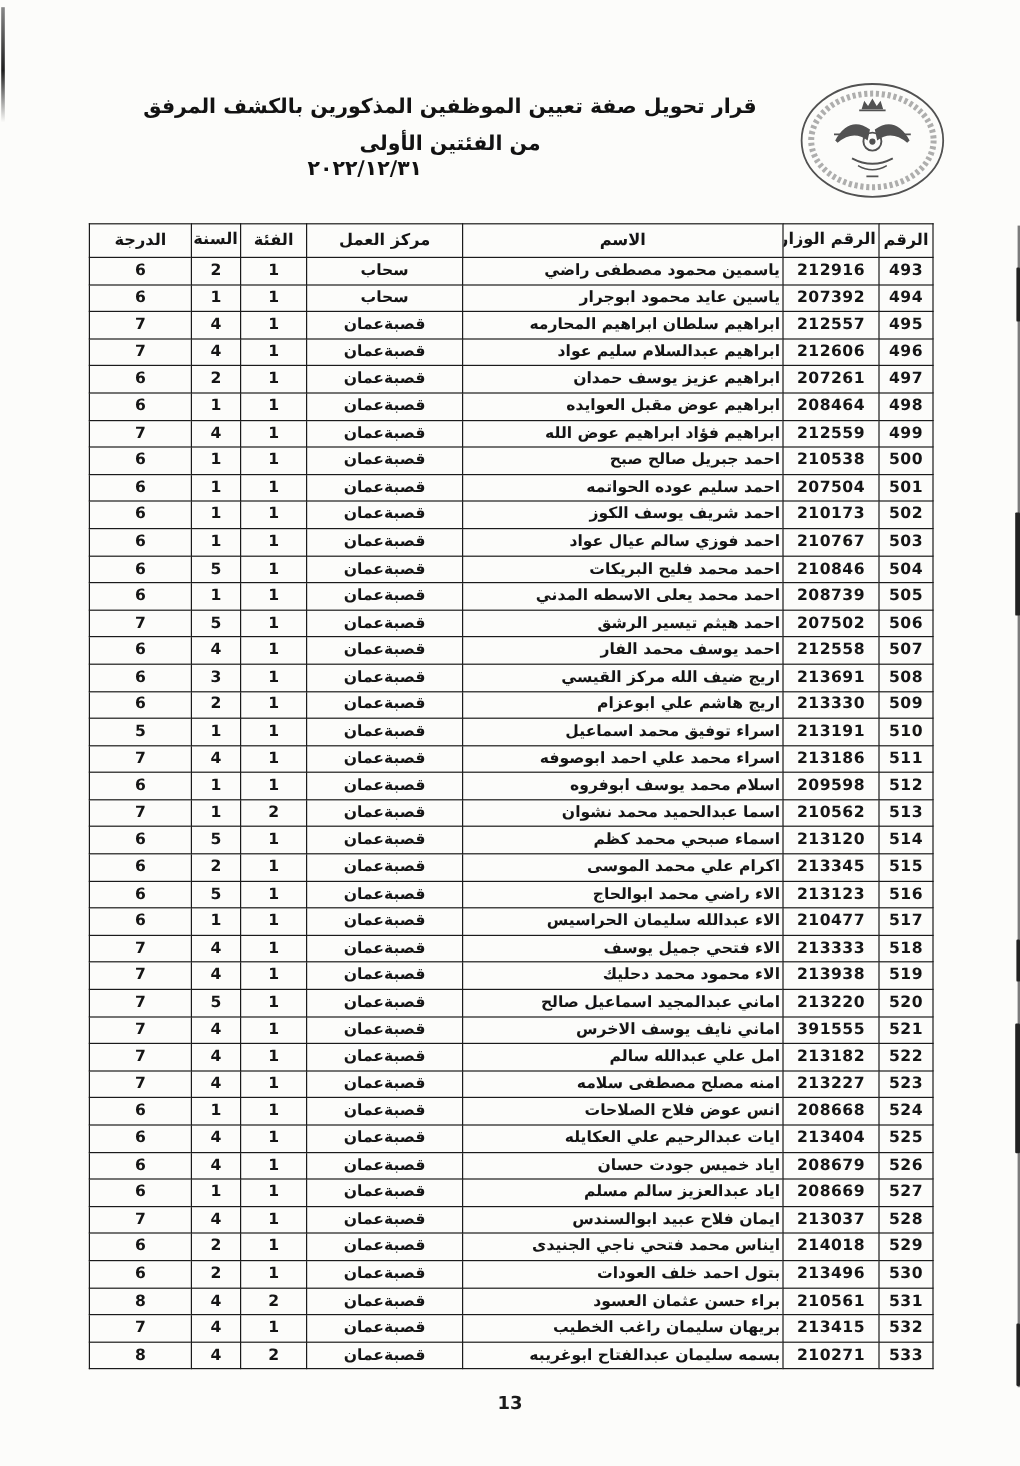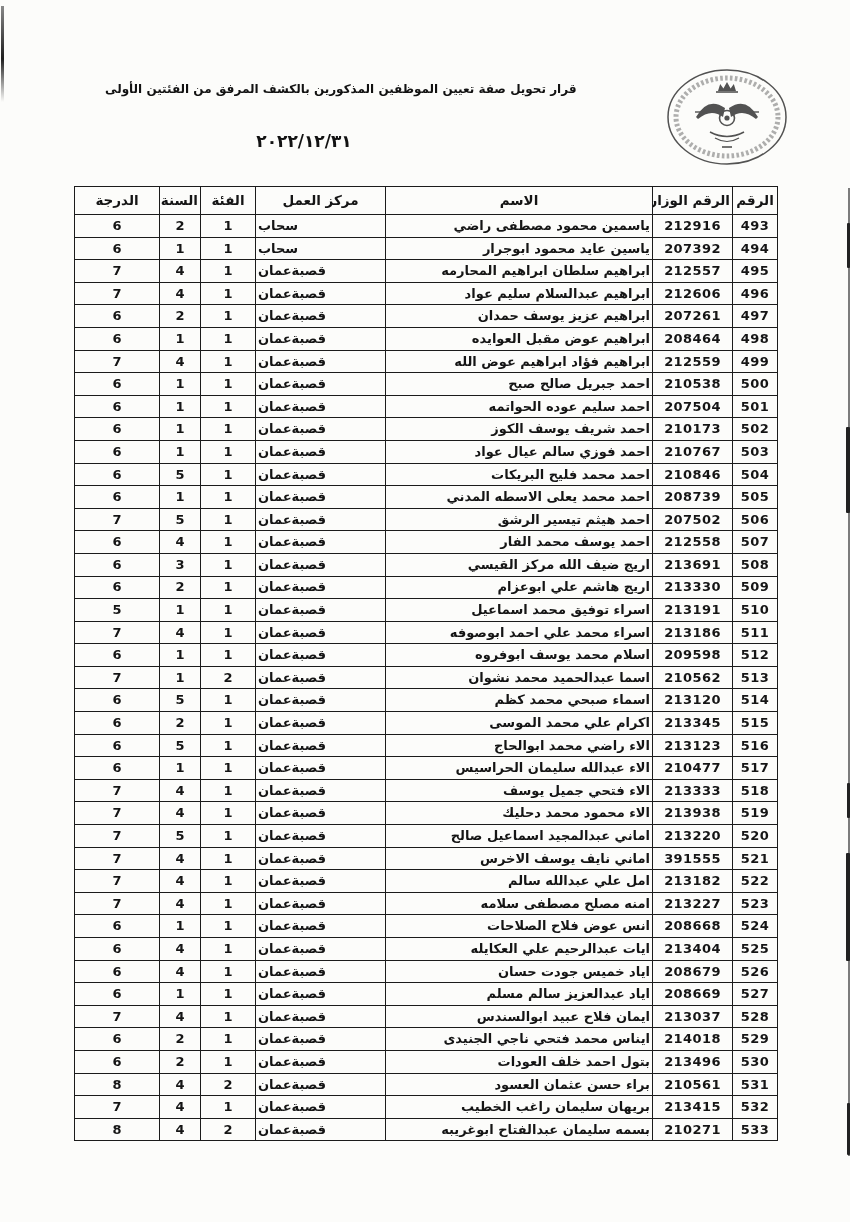--- a/index.html
+++ b/index.html
@@ -13,22 +13,22 @@
     margin:0 auto;
     background:#fcfcfa;
     overflow:hidden;
     color:#151515;
   }
 
   
   .title-block{
     position:absolute;
     top:74px;right:205px;width:540px;
-    direction:rtl;text-align:left;
-    font-weight:bold;font-size:12px;line-height:31px;
+    direction:rtl;text-align:center;
+    font-weight:bold;font-size:17px;line-height:31px;
     color:#121212;
     letter-spacing:.2px;
   }
   .title-date{
     position:absolute;
     top:130px;left:254px;width:100px;
     direction:ltr;text-align:center;
     font-weight:bold;font-size:17px;line-height:22px;
     color:#121212;
   }
@@ -52,21 +52,21 @@
     overflow:hidden;white-space:nowrap;
     font-size:13px;
     line-height:1.05;
   }
   table.roster thead tr{height:28px;}
   table.roster tbody tr{height:22.6px;}
   table.roster th{font-weight:bold;font-size:13.5px;text-align:center;margin-top:36px;}
   
   td.c0,td.c1{font-weight:bold;font-size:13.5px;text-align:center;letter-spacing:.4px;}
   td.c2{font-weight:bold;text-align:right;padding-right:4px;}
-  td.c3{font-weight:bold;text-align:left;padding-right:1px;}
+  td.c3{font-weight:bold;text-align:center;padding-right:1px;}
   td.c4,td.c5,td.c6{font-weight:bold;font-size:13.5px;text-align:center;}
 
   
   .page-number{
     position:absolute;top:1160px;left:0;width:850px;
     text-align:center;font-weight:bold;font-size:15px;color:#1a1a1a;
   }
 
   
   .edge-left{
@@ -497,20 +497,21 @@
           <td class="c1">210271</td>
           <td class="c2">بسمه سليمان عبدالفتاح ابوغريبه</td>
           <td class="c3">قصبةعمان</td>
           <td class="c4">2</td>
           <td class="c5">4</td>
           <td class="c6">8</td>
         </tr>
       </tbody>
   </table>
 
+  <div class="page-number">13</div>
 
   <div class="edge-left"></div>
   <div class="edge-right-line"></div>
   <div class="edge-seg seg1"></div>
   <div class="edge-seg seg2"></div>
   <div class="edge-seg seg3"></div>
   <div class="edge-seg seg4"></div>
   <div class="edge-seg seg5"></div>
 
 </div>

